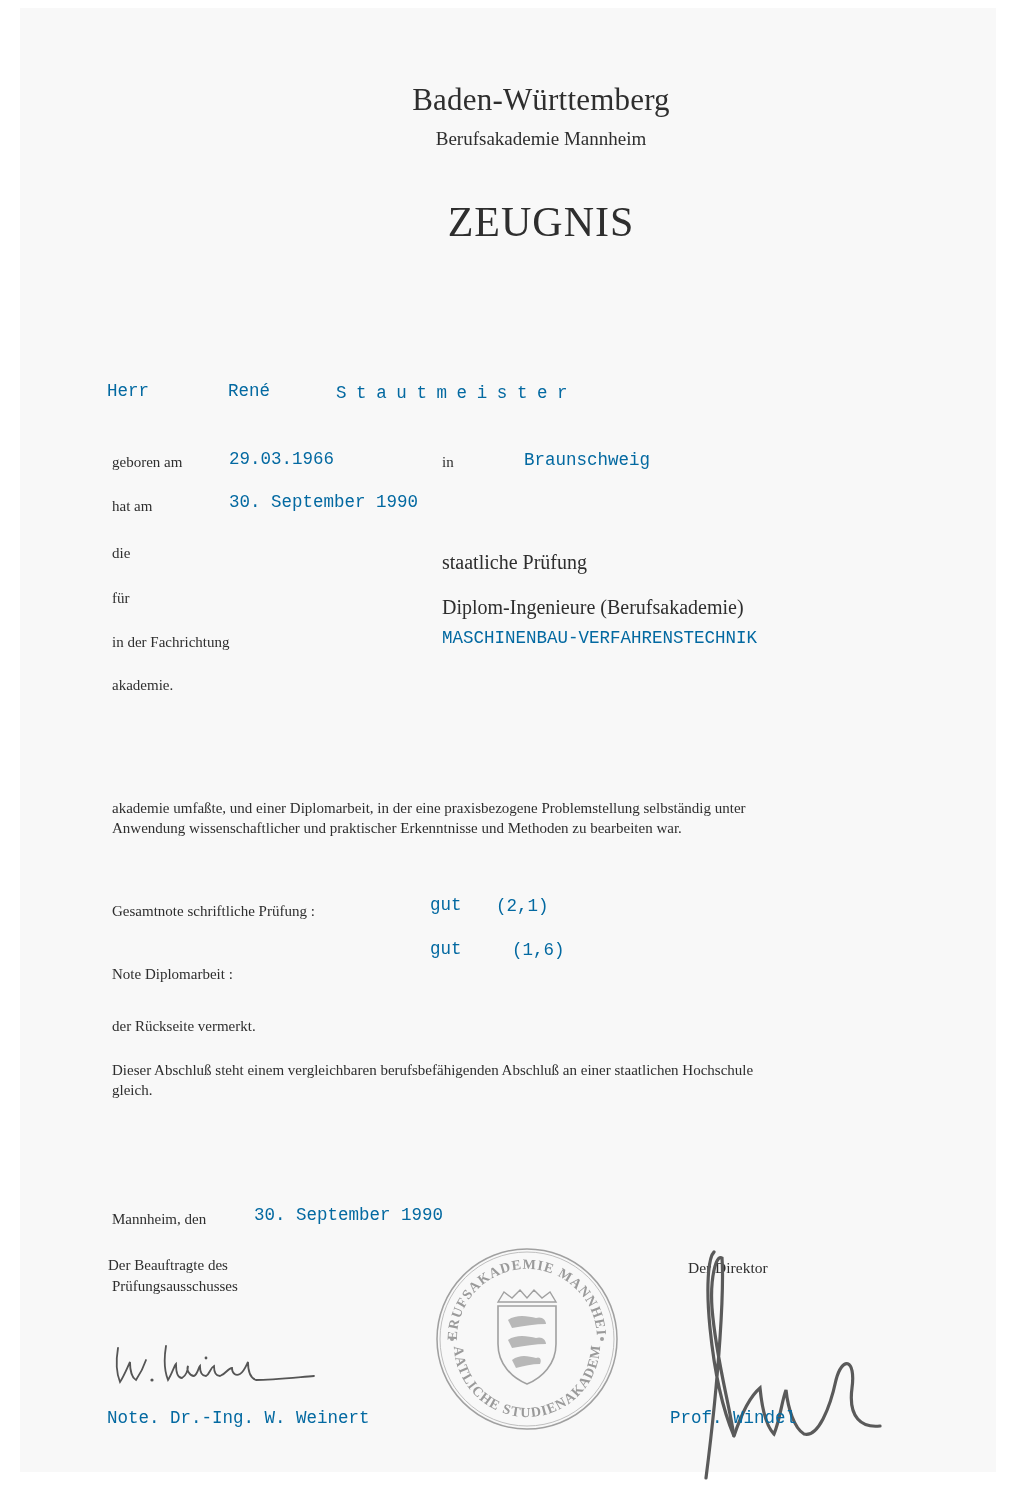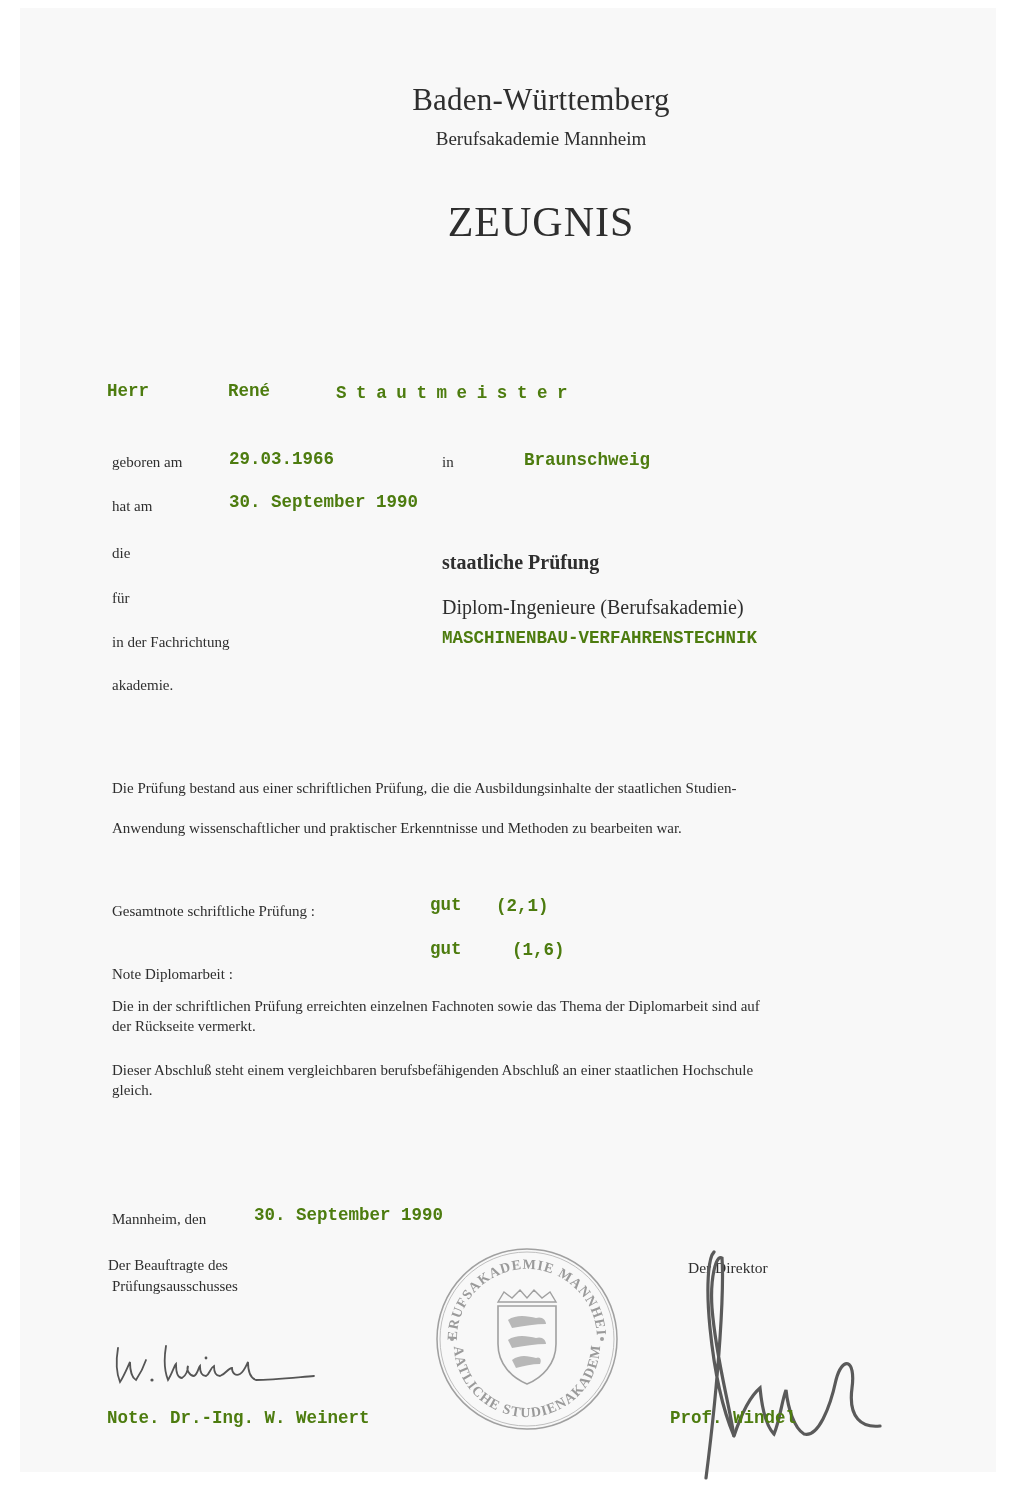--- a/index.html
+++ b/index.html
@@ -3,21 +3,21 @@
   <meta charset="utf-8">
   <style>
     html, body { margin: 0; padding: 0; background: #ffffff; }
     body { width: 1026px; height: 1494px; position: relative; overflow: hidden; }
     .sheet {
       position: absolute; left: 20px; top: 8px; width: 976px; height: 1464px;
       background: #f8f8f8;
     }
     .abs { position: absolute; white-space: nowrap; }
     .serif { font-family: "Liberation Serif", "DejaVu Serif", serif; color: #2e2e2e; }
-    .mono { font-family: "Liberation Mono", "DejaVu Sans Mono", monospace; color: #4d7c0f; font-weight: bold; }
+    .mono { font-family: "Liberation Mono", "DejaVu Sans Mono", monospace; color: #0369a1; font-weight: normal; }
     .state { font-size: 31px; left: 0; width: 1082px; text-align: center; top: 74px; letter-spacing: 0.2px; }
     .school { font-size: 19px; left: 0; width: 1082px; text-align: center; top: 120px; }
     .title { font-size: 42px; left: 0; width: 1082px; text-align: center; top: 190px; letter-spacing: 1px; }
     .lbl { font-size: 15px; }
     .lbl16 { font-size: 15.5px; }
     .val { font-size: 17.5px; }
     .big-serif { font-size: 20px; }
     .spaced { letter-spacing: 9.6px; }
     svg { position: absolute; overflow: visible; }
   </style>
@@ -36,42 +36,41 @@
 
   <div class="abs serif lbl" style="left:92px; top:446px;">geboren am</div>
   <div class="abs mono val" style="left:209px; top:441px;">29.03.1966</div>
   <div class="abs serif lbl" style="left:422px; top:446px;">in</div>
   <div class="abs mono val" style="left:504px; top:442px;">Braunschweig</div>
 
   <div class="abs serif lbl" style="left:92px; top:490px;">hat am</div>
   <div class="abs mono val" style="left:209px; top:484px;">30. September 1990</div>
 
   <div class="abs serif lbl" style="left:92px; top:537px;">die</div>
-  <div class="abs serif big-serif" style="left:422px; top:543px;font-weight:bold;">staatliche Prüfung</div>
+  <div class="abs serif big-serif" style="left:422px; top:543px;">staatliche Prüfung</div>
 
   <div class="abs serif lbl" style="left:92px; top:582px;">für</div>
   <div class="abs serif big-serif" style="left:422px; top:588px;">Diplom-Ingenieure (Berufsakademie)</div>
 
   <div class="abs serif lbl" style="left:92px; top:626px;">in der Fachrichtung</div>
   <div class="abs mono val" style="left:422px; top:620px;">MASCHINENBAU-VERFAHRENSTECHNIK</div>
 
   <div class="abs serif lbl" style="left:92px; top:669px;">akademie.</div>
 
-  <div class="abs serif lbl" style="left:92px; top:772px;">Die Prüfung bestand aus einer schriftlichen Prüfung, die die Ausbildungsinhalte der staatlichen Studien-</div>
+  <div class="abs serif lbl" style="left:92px; top:792px;">akademie umfaßte, und einer Diplomarbeit, in der eine praxisbezogene Problemstellung selbständig unter</div>
   <div class="abs serif lbl" style="left:92px; top:812px;">Anwendung wissenschaftlicher und praktischer Erkenntnisse und Methoden zu bearbeiten war.</div>
 
   <div class="abs serif lbl" style="left:92px; top:895px;">Gesamtnote schriftliche Prüfung :</div>
   <div class="abs mono val" style="left:410px; top:887px;">gut</div>
   <div class="abs mono val" style="left:476px; top:888px;">(2,1)</div>
 
   <div class="abs serif lbl" style="left:92px; top:958px;">Note Diplomarbeit :</div>
   <div class="abs mono val" style="left:410px; top:931px;">gut</div>
   <div class="abs mono val" style="left:476px; top:932px;margin-left:16px;">(1,6)</div>
 
-  <div class="abs serif lbl" style="left:92px; top:990px;">Die in der schriftlichen Prüfung erreichten einzelnen Fachnoten sowie das Thema der Diplomarbeit sind auf</div>
   <div class="abs serif lbl" style="left:92px; top:1010px;">der Rückseite vermerkt.</div>
   <div class="abs serif lbl" style="left:92px; top:1054px;">Dieser Abschluß steht einem vergleichbaren berufsbefähigenden Abschluß an einer staatlichen Hochschule</div>
   <div class="abs serif lbl" style="left:92px; top:1074px;">gleich.</div>
 
   <div class="abs serif lbl" style="left:92px; top:1203px;">Mannheim, den</div>
   <div class="abs mono val" style="left:234px; top:1197px;">30. September 1990</div>
 
   <div class="abs serif lbl" style="left:88px; top:1249px;">Der Beauftragte des</div>
   <div class="abs serif lbl" style="left:92px; top:1270px;">Prüfungsausschusses</div>
 

